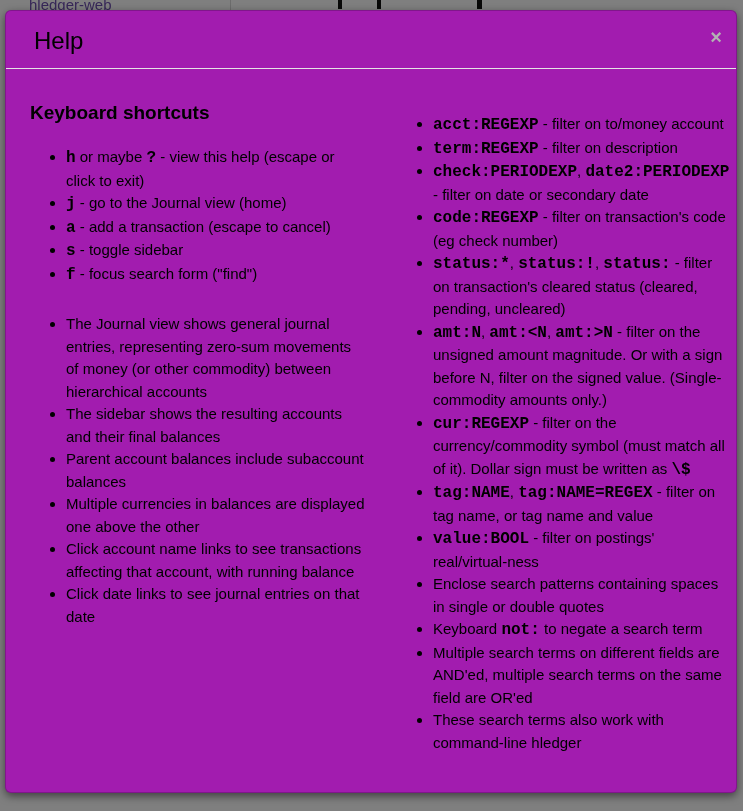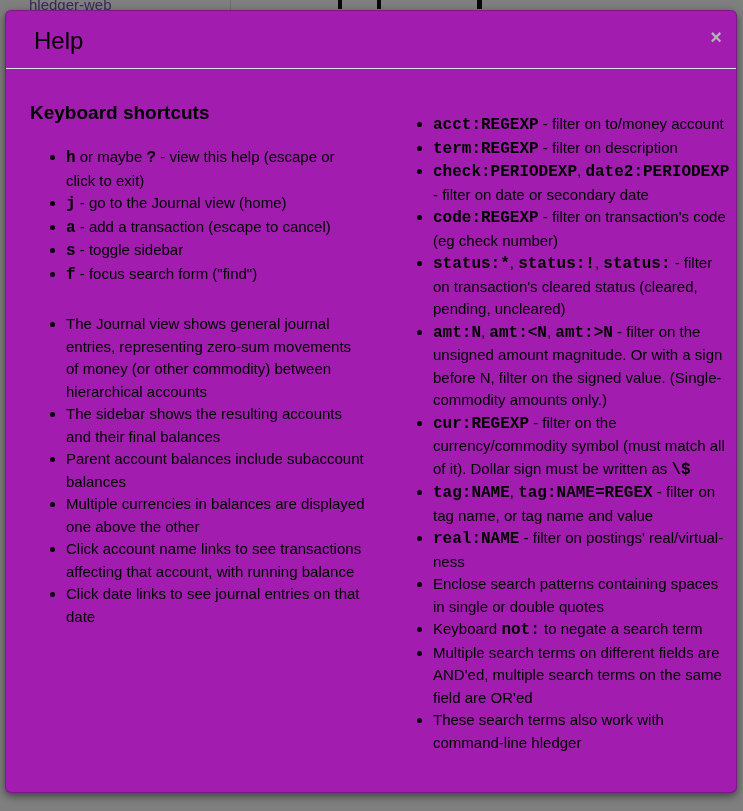--- a/index.html
+++ b/index.html
@@ -99,21 +99,21 @@
         <div class="section">
           <ul class="bullets">
               <li><span class="code">acct:REGEXP</span><span> - filter on to/money account</span></li>
               <li><span class="code">term:REGEXP</span><span> - filter on description</span></li>
               <li><span class="code">check:PERIODEXP</span><span>, </span><span class="code">date2:PERIODEXP</span><span> - filter on date or secondary date</span></li>
               <li><span class="code">code:REGEXP</span><span> - filter on transaction's code (eg check number)</span></li>
               <li><span class="code">status:*</span><span>, </span><span class="code">status:!</span><span>, </span><span class="code">status:</span><span> - filter on transaction's cleared status (cleared, pending, uncleared)</span></li>
               <li><span class="code">amt:N</span><span>, </span><span class="code">amt:&lt;N</span><span>, </span><span class="code">amt:&gt;N</span><span> - filter on the unsigned amount magnitude. Or with a sign before N, filter on the signed value. (Single-commodity amounts only.)</span></li>
               <li><span class="code">cur:REGEXP</span><span> - filter on the currency/commodity symbol (must match all of it). Dollar sign must be written as </span><span class="code">\$</span></li>
               <li><span class="code">tag:NAME</span><span>, </span><span class="code">tag:NAME=REGEX</span><span> - filter on tag name, or tag name and value</span></li>
-              <li><span class="code">real:NAME</span><span> - filter on postings' real/virtual-ness</span></li>
+              <li><span class="code">value:BOOL</span><span> - filter on postings' real/virtual-ness</span></li>
               <li><span>Enclose search patterns containing spaces in single or double quotes</span></li>
               <li><span>Keyboard </span><span class="code">not:</span><span> to negate a search term</span></li>
               <li><span>Multiple search terms on different fields are AND'ed, multiple search terms on the same field are OR'ed</span></li>
               <li><span>These search terms also work with command-line hledger</span></li>
             </ul>
         </div>
       </div>
 
     </div>
   </div>

